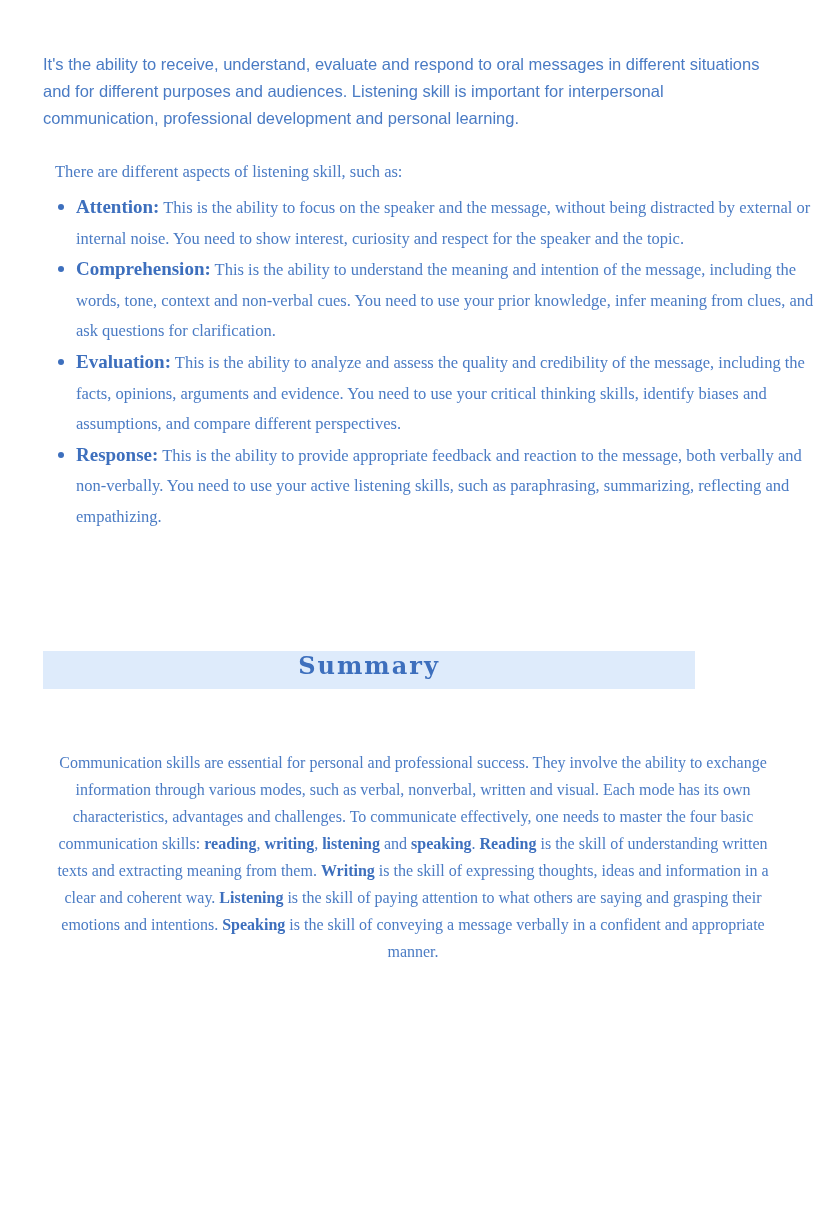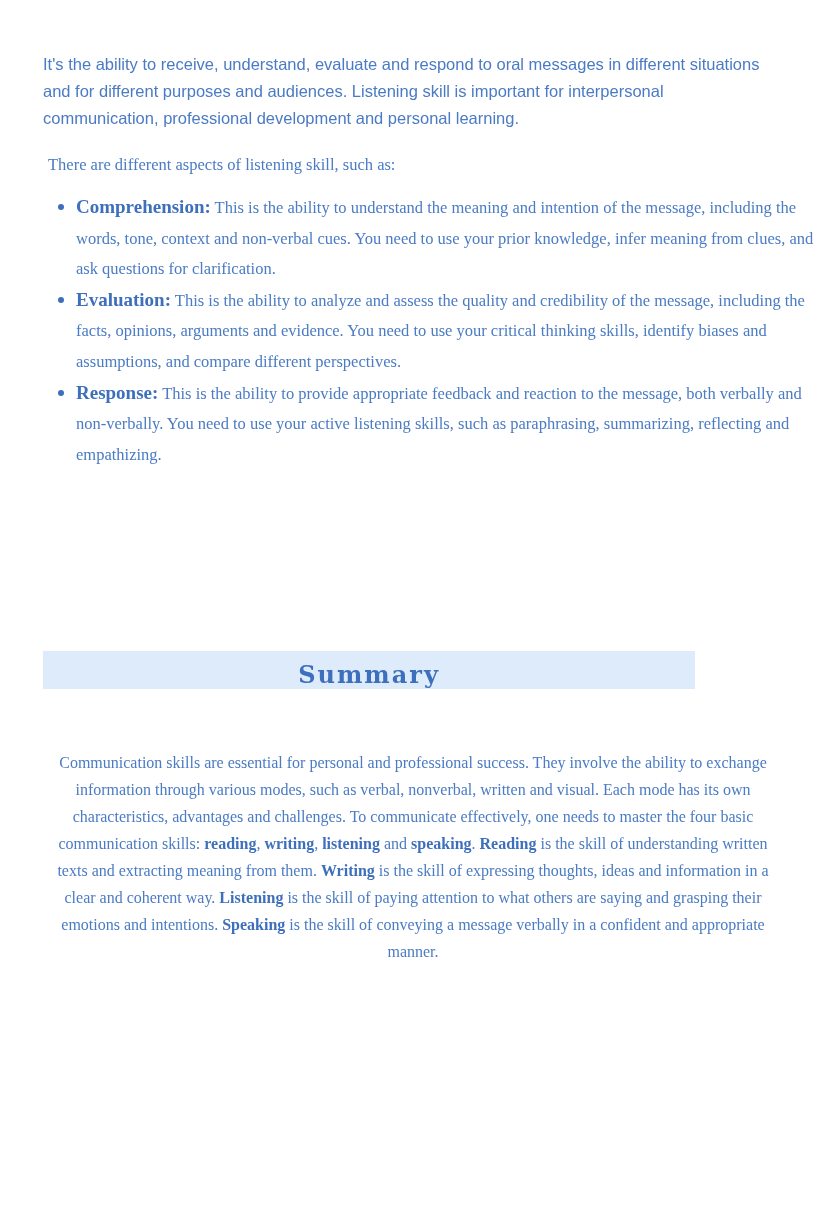--- a/index.html
+++ b/index.html
@@ -30,21 +30,21 @@
     line-height: 27px;
     margin: 0;
     font-family: Liberation Sans, sans-serif;
   }
   .aspects-lead {
     position: absolute;
     top: 146px;
     left: 0;
     font-size: 16.5px;
     line-height: 27px;
-    margin: 5px;
+    margin: 12px;
     font-family: "Liberation Serif", serif;
   }
   .aspects-list {
     position: absolute;
     top: 192px;
     left: 0;
     width: 740px;
     margin: 0;
     padding: 0 0 0 33px;
     list-style: none;
@@ -72,21 +72,21 @@
     color: #3d6fbd;
   }
   .summary-bar {
     position: absolute;
     top: 651px;
     left: 0;
     width: 652px;
     height: 38px;
     background: #deebfb;
     display: flex;
-    align-items: flex-end;
+    align-items: flex-start;
     justify-content: center;
   }
   .summary-title {
     font-family: "DejaVu Serif", serif;
     font-weight: bold;
     font-size: 24px;
     letter-spacing: 2px;
     color: #3d6fbd;
     margin: 0;
   }
@@ -110,20 +110,24 @@
 
 <div class="page">
 
   <p class="intro">It's the ability to receive, understand, evaluate and respond to oral messages in different situations and for different purposes and audiences. Listening skill is important for interpersonal communication, professional development and personal learning.</p>
 
   <p class="aspects-lead">There are different aspects of listening skill, such as:</p>
 
   <ul class="aspects-list">
     <li>
       <span class="bullet"></span>
+      <span class="term">Attention:</span><span> This is the ability to focus on the speaker and the message, without being distracted by external or internal noise. You need to show interest, curiosity and respect for the speaker and the topic.</span>
+    </li>
+    <li>
+      <span class="bullet"></span>
       <span class="term">Comprehension:</span><span> This is the ability to understand the meaning and intention of the message, including the words, tone, context and non-verbal cues. You need to use your prior knowledge, infer meaning from clues, and ask questions for clarification.</span>
     </li>
     <li>
       <span class="bullet"></span>
       <span class="term">Evaluation:</span><span> This is the ability to analyze and assess the quality and credibility of the message, including the facts, opinions, arguments and evidence. You need to use your critical thinking skills, identify biases and assumptions, and compare different perspectives.</span>
     </li>
     <li>
       <span class="bullet"></span>
       <span class="term">Response:</span><span> This is the ability to provide appropriate feedback and reaction to the message, both verbally and non-verbally. You need to use your active listening skills, such as paraphrasing, summarizing, reflecting and empathizing.</span>
     </li>

